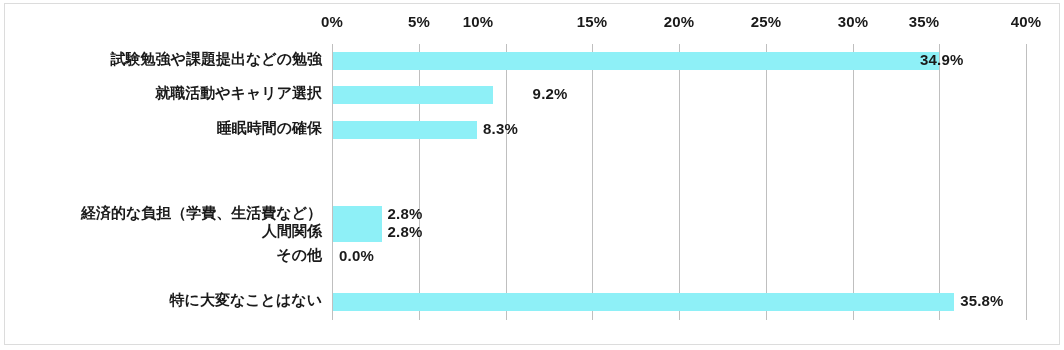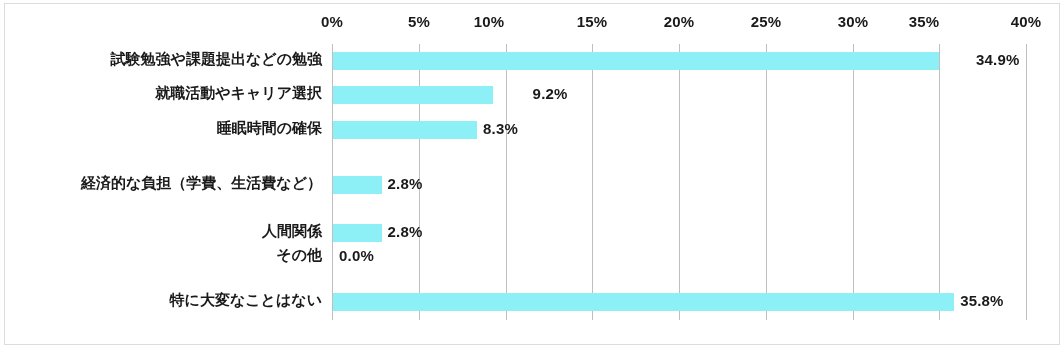--- a/index.html
+++ b/index.html
@@ -104,49 +104,49 @@
 <body>
 
 <div id="screenshot">
   <div id="frame"></div>
   <div id="plot">
       <div class="gridline axis-zero" style="left: 332px;"></div>
       <div class="tick-label" style="left: 332px;">0%</div>
       <div class="gridline" style="left: 419px;"></div>
       <div class="tick-label" style="left: 419px;">5%</div>
       <div class="gridline" style="left: 506px;"></div>
-      <div class="tick-label" style="left: 489px;">10%</div>
+      <div class="tick-label" style="left: 478px;">10%</div>
       <div class="gridline" style="left: 592px;"></div>
       <div class="tick-label" style="left: 592px;">15%</div>
       <div class="gridline" style="left: 679px;"></div>
       <div class="tick-label" style="left: 679px;">20%</div>
       <div class="gridline" style="left: 766px;"></div>
       <div class="tick-label" style="left: 766px;">25%</div>
       <div class="gridline" style="left: 853px;"></div>
       <div class="tick-label" style="left: 853px;">30%</div>
       <div class="gridline" style="left: 939px;"></div>
       <div class="tick-label" style="left: 924px;">35%</div>
       <div class="gridline" style="left: 1026px;"></div>
       <div class="tick-label" style="left: 1026px;">40%</div>
       <div class="row" style="top: 44px;">
         <div class="cat-label">試験勉強や課題提出などの勉強</div>
         <div class="bar" style="width: 605.515px; background: rgb(142, 240, 247);"></div>
-        <div class="val-label" style="left: 976px;">34.9%</div>
+        <div class="val-label" style="left: 920px;">34.9%</div>
       </div>
       <div class="row" style="top: 78.4px;">
         <div class="cat-label">就職活動やキャリア選択</div>
         <div class="bar" style="width: 159.62px; background: rgb(142, 240, 247);"></div>
         <div class="val-label" style="left: 498.62px; margin-left: 34px;">9.2%</div>
       </div>
       <div class="row" style="top: 112.8px;">
         <div class="cat-label">睡眠時間の確保</div>
         <div class="bar" style="width: 144.005px; background: rgb(142, 240, 247);"></div>
         <div class="val-label" style="left: 483.005px;">8.3%</div>
       </div>
-      <div class="row" style="top: 168px;">
+      <div class="row" style="top: 198px;">
         <div class="cat-label">経済的な負担（学費、生活費など）</div>
         <div class="bar" style="width: 48.58px; background: rgb(142, 240, 247);"></div>
         <div class="val-label" style="left: 387.58px;">2.8%</div>
       </div>
       <div class="row" style="top: 216px;">
         <div class="cat-label">人間関係</div>
         <div class="bar" style="width: 48.58px; background: rgb(142, 240, 247);"></div>
         <div class="val-label" style="left: 387.58px;">2.8%</div>
       </div>
       <div class="row" style="top: 240px;">

